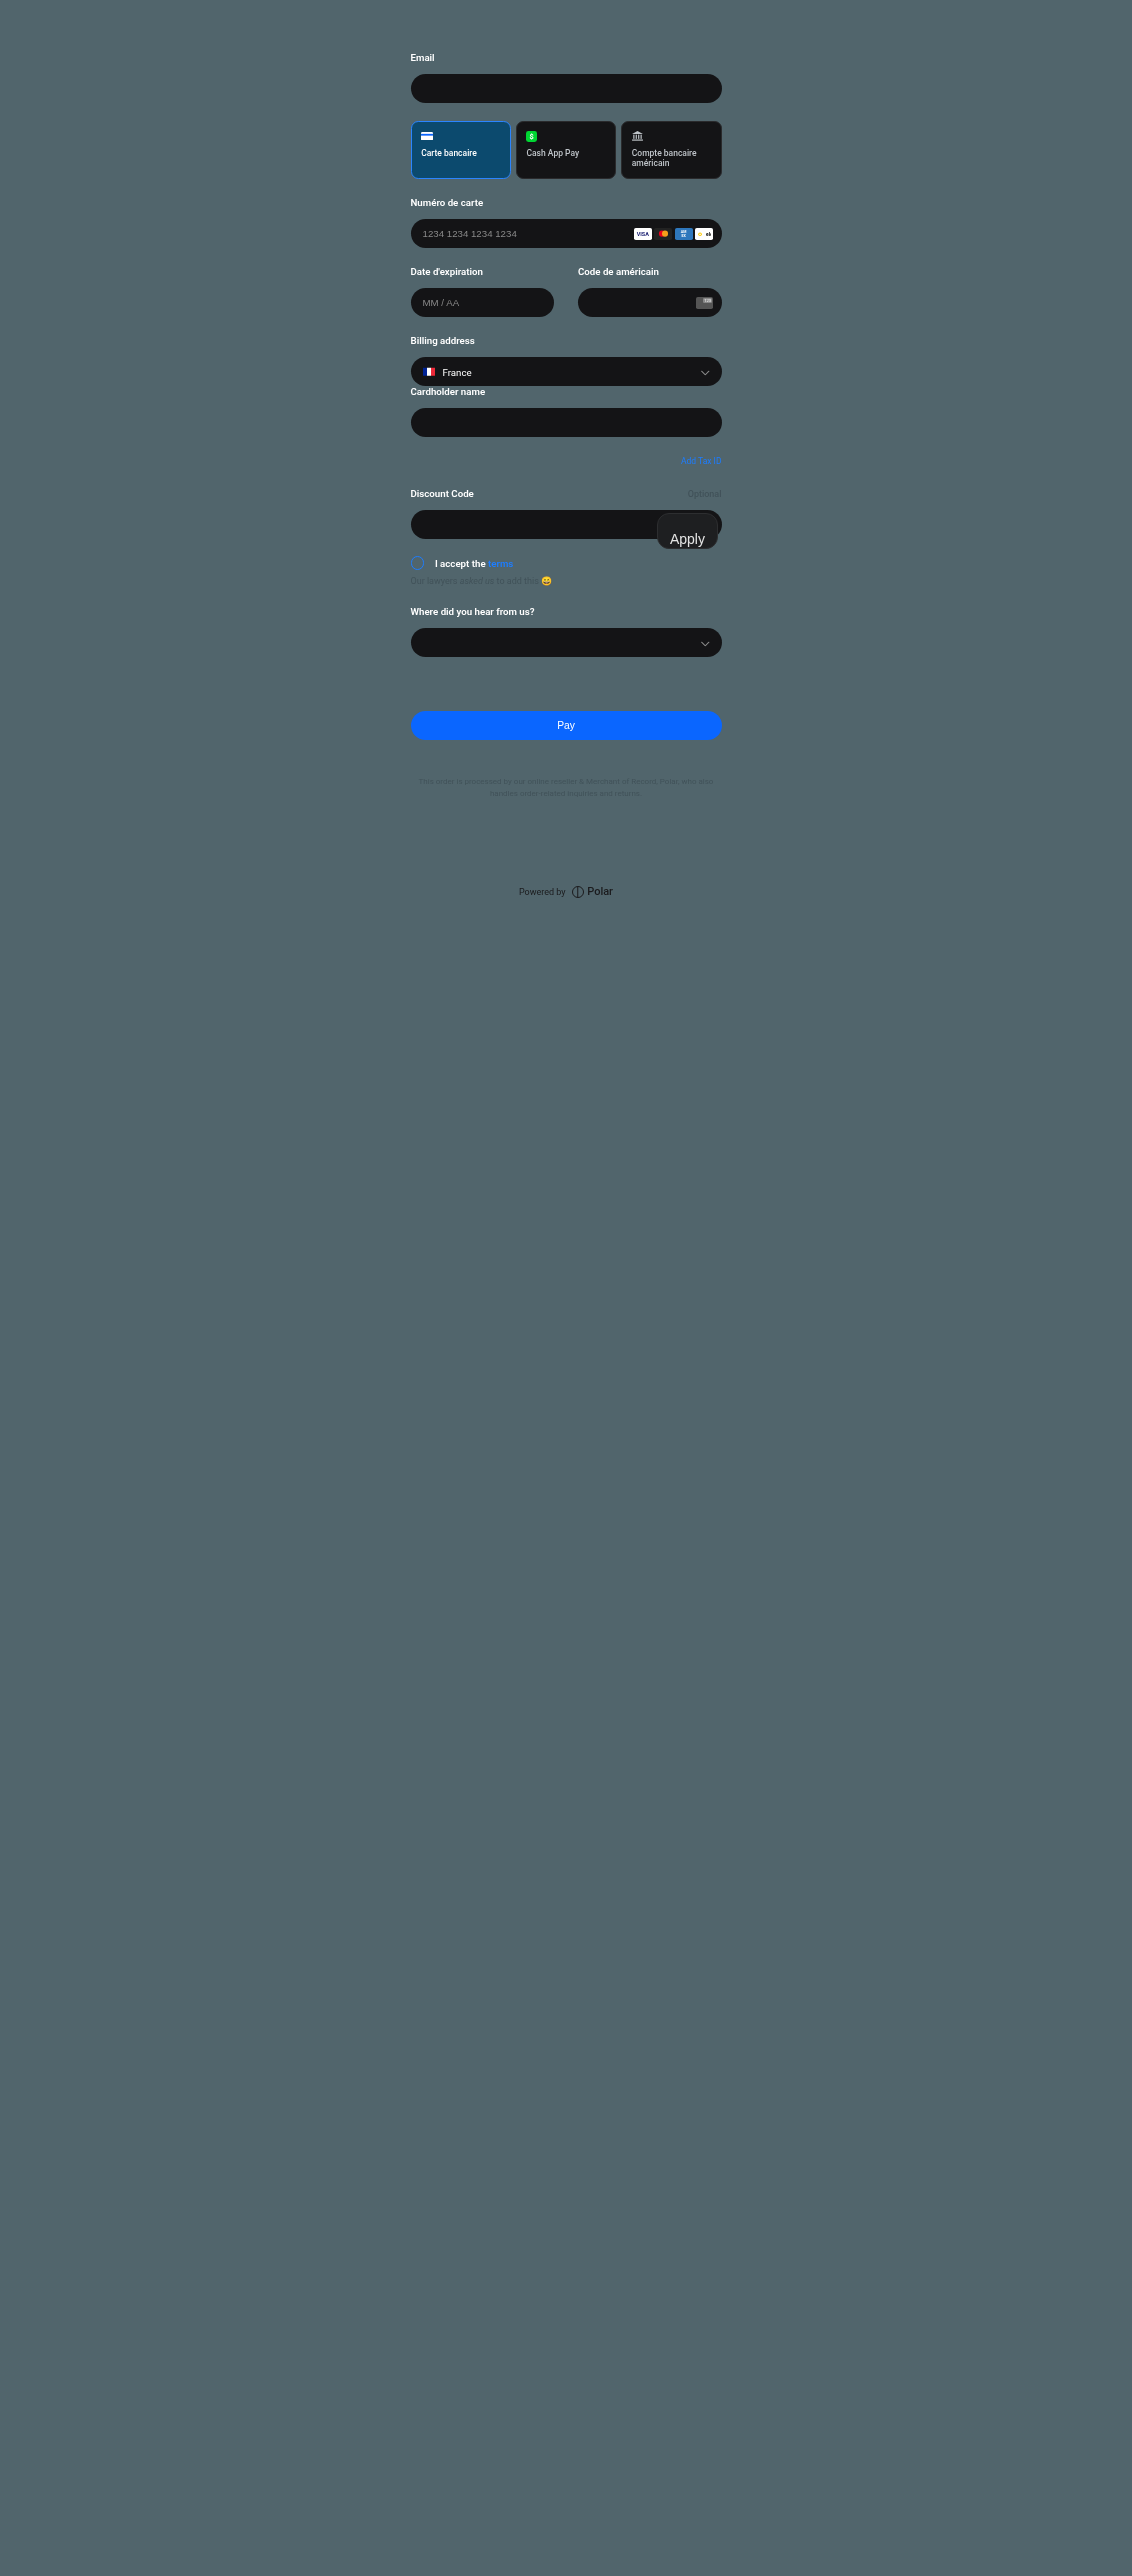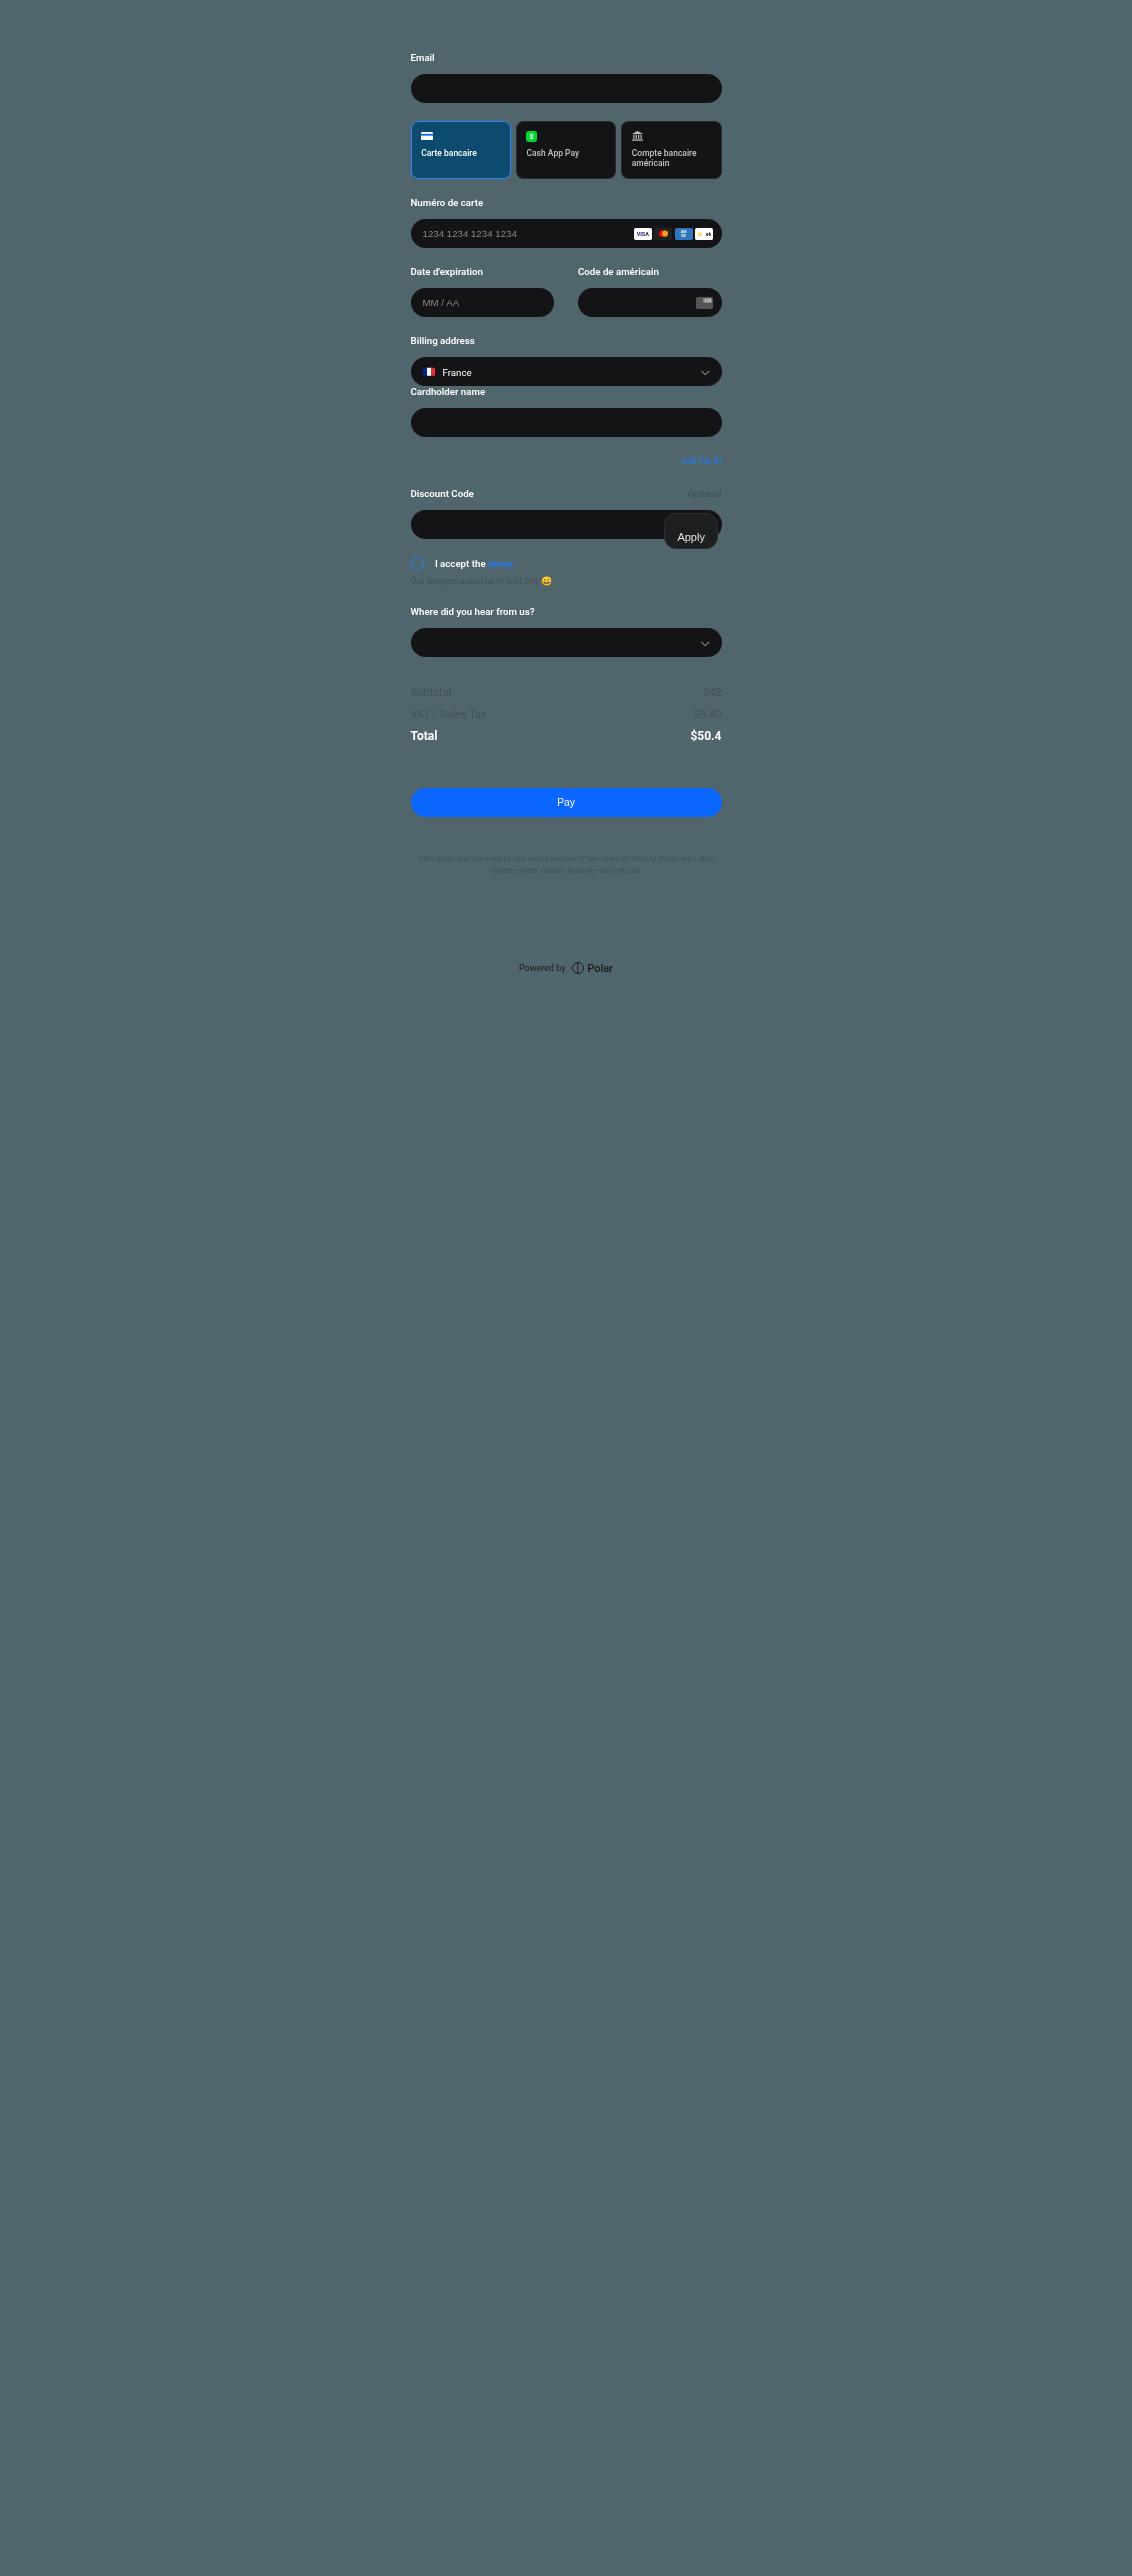--- a/index.html
+++ b/index.html
@@ -144,21 +144,21 @@
   .link { color: #1d7dff; font-size: 8.5px; cursor:pointer; }
   
   .discount-head {
     display:flex;justify-content:space-between;align-items:baseline;margin-bottom:11px;
   }
   .optional-txt{color:#415259;font-size:9px;font-weight:500;}
   .discount-wrap{position:relative;}
   .apply-btn{
     position:absolute;right:3.6px;top:3px;height:23px;
     background:#1e1f21;border:0.6px solid #2d2e30;border-radius:12px;
-    padding:17px 12px;color:#e4e4e4;font-size:11px;cursor:pointer;
+    padding:17px 12px;color:#e4e4e4;font-size:14px;cursor:pointer;
   }
   
   .terms-row{display:flex;align-items:center;gap:11px;margin-top:17px;}
   .radio{
     width:13.4px;height:13.4px;border:1.2px solid #1d7dff;border-radius:50%;flex-shrink:0;cursor:pointer;
   }
   .terms-text{font-size:9.7px;font-weight:600;}
   .terms-text .t-link{color:#1d7dff;cursor:pointer;}
   .lawyers{color:#415259;font-size:9px;margin-top:6px;}
   .lawyers em{font-style:italic;}
@@ -330,34 +330,20 @@
       <div class="input"></div>
       <span class="select-chevron">
         <svg width="8.5" height="4.9" viewBox="0 0 14 8" fill="none">
             <path d="M1 1l6 6 6-6" stroke="#888" stroke-width="1.8" stroke-linecap="round"></path>
           </svg>
       </span>
     </div>
   </div>
 
   
-  <div class="totals">
-    <div class="total-row dim">
-      <span>Subtotal</span>
-      <span>$42</span>
-    </div>
-    <div class="total-row dim">
-      <span>VAT / Sales Tax</span>
-      <span>$8.40</span>
-    </div>
-    <div class="total-row final">
-      <span>Total</span>
-      <span>$50.4</span>
-    </div>
-  </div>
 
   
   <button class="pay-btn">Pay</button>
 
   
   <div class="merchant">This order is processed by our online reseller &amp; Merchant of Record, Polar, who also handles order-related inquiries and returns.</div>
 
   
   <div class="powered">
     <span>Powered by</span>

